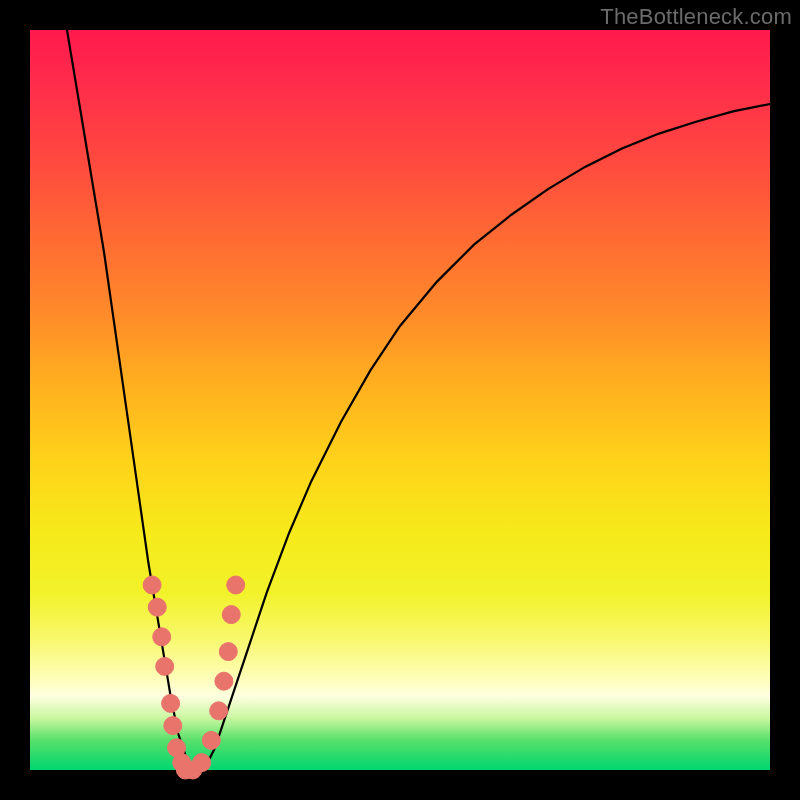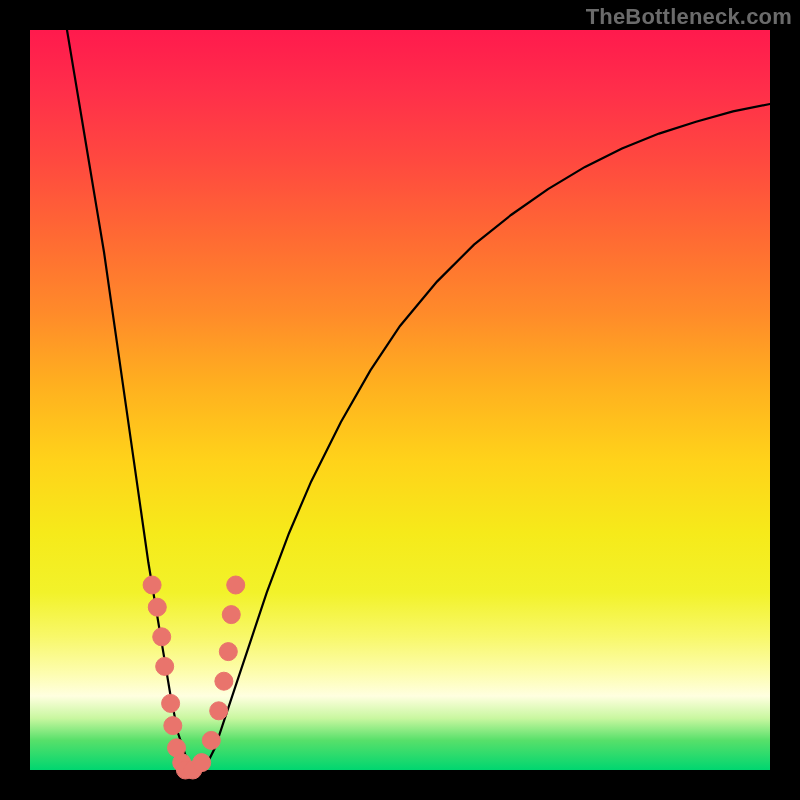--- a/index.html
+++ b/index.html
@@ -42,21 +42,21 @@
       #57e06a 96%,
       #00d670 100%
     );
   }
   .watermark {
     position: absolute;
     top: 4px;
     right: 8px;
     color: #6b6b6b;
     font-size: 22px;
-    font-weight: 700;
+    font-weight: 400;
     letter-spacing: 0.2px;
     user-select: none;
   }
   svg.curve {
     position: absolute;
     left: 0;
     top: 0;
     width: 740px;
     height: 740px;
     overflow: visible;

